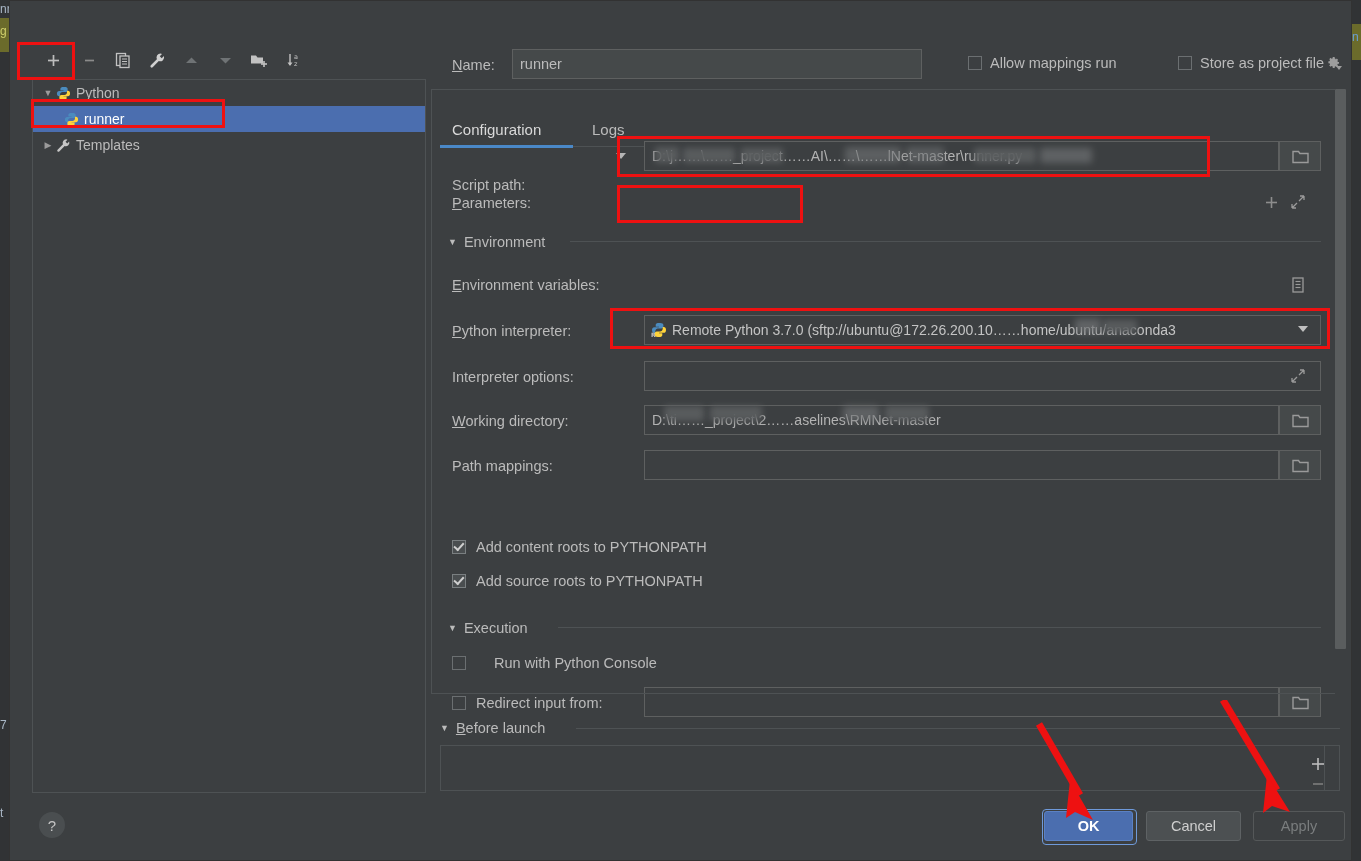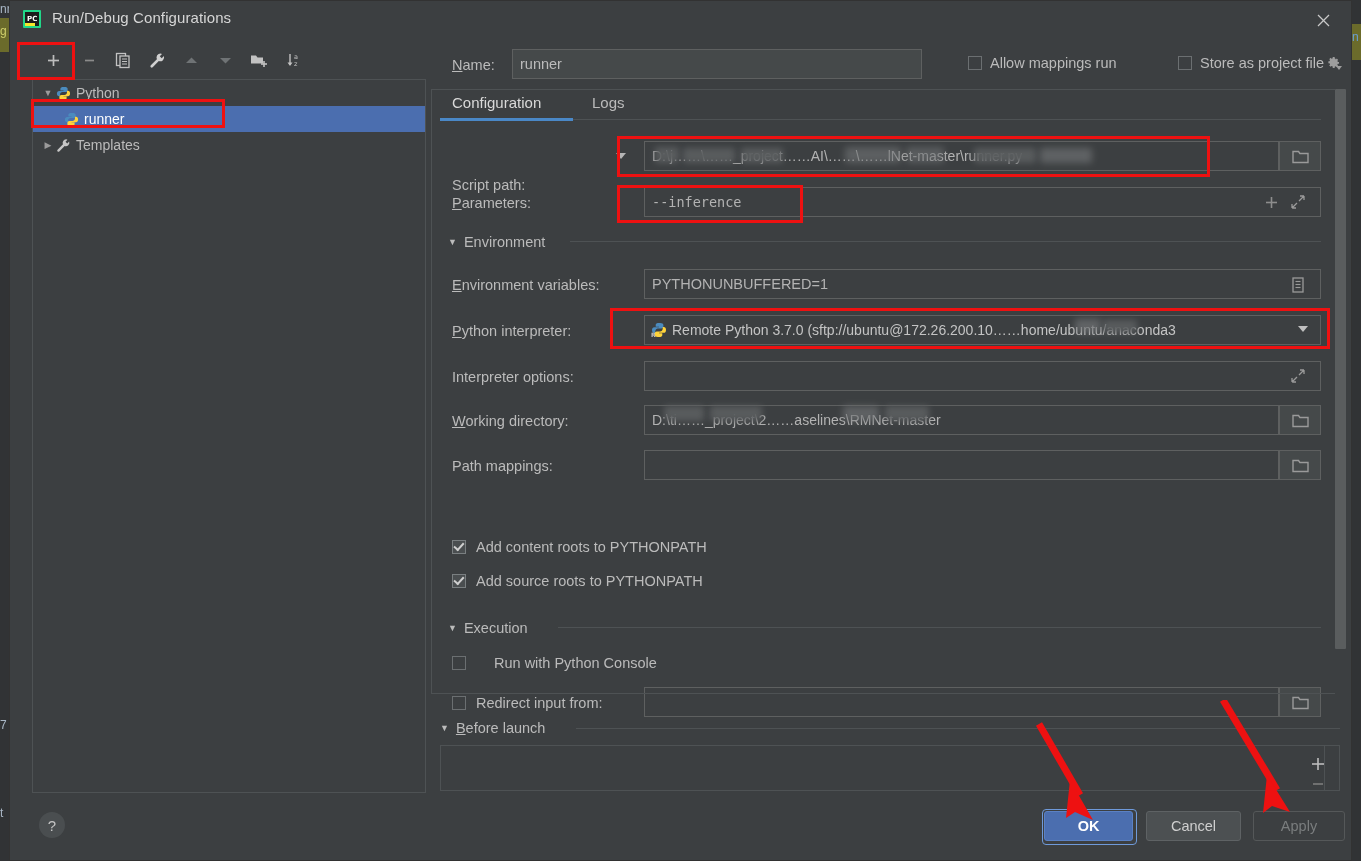--- a/index.html
+++ b/index.html
@@ -89,21 +89,21 @@
     box-sizing:border-box;display:inline-flex;align-items:center;justify-content:center;
     cursor:pointer;flex:none;
   }
   .chk.on{background:#4a4e50;border-color:#7a7f81;}
   .chk.on:after{
     content:"";width:4px;height:8px;border:solid #cfcfcf;border-width:0 2px 2px 0;
     transform:rotate(42deg) translate(-1px,-1px);
   }
 
   
-  .tabs{position:absolute;left:0;top:40px;width:905px;height:36px;}
+  .tabs{position:absolute;left:0;top:67px;width:905px;height:36px;}
   .tab{position:absolute;top:0;height:34px;display:flex;align-items:center;font-size:15px;color:#bbbbbb;cursor:pointer;}
   .tab.active{color:#d9d9d9;}
   .tab-underline{position:absolute;height:3px;background:#4a88c7;bottom:0;}
   .tabs-sep{position:absolute;left:0;bottom:1px;width:881px;height:1px;background:#4e5254;}
 
   .formarea{position:absolute;left:0;top:92px;width:881px;height:600px;}
   .flabel{position:absolute;left:12px;font-size:14.5px;color:#bbbbbb;white-space:nowrap;}
 
   .sec{position:absolute;left:8px;display:flex;align-items:center;gap:7px;}
   .sec-tri{color:#bbbbbb;font-size:9px;}
@@ -164,37 +164,20 @@
   <div class="ide-bit" style="left:0px;top:718px;width:12px;">7</div>
   <div class="ide-bit" style="left:0px;top:806px;width:14px;">t</div>
 
   <div class="ide-right"></div>
   <div class="ide-right-strip"></div>
   <div class="ide-yellow" style="left:1352px;top:24px;width:9px;height:36px;"></div>
   <div class="ide-bit" style="left:1352px;top:30px;width:10px;color:#6a9fd8;">n</div>
 
   <div class="dialog">
 
-    <div class="titlebar">
-      <div class="title-icon">
-        <svg width="20" height="20" viewBox="0 0 20 20">
-          <rect x="1" y="1" width="18" height="18" rx="1" fill="#21d789"></rect>
-          <rect x="3" y="3" width="14" height="14" fill="#1b1b1b"></rect>
-          <rect x="3" y="14" width="10" height="3" fill="#f4e62b"></rect>
-          <text x="5" y="12" font-family="DejaVu Sans" font-size="7" fill="#ffffff" font-weight="bold">PC</text>
-        </svg>
-      </div>
-      <div class="title-text">Run/Debug Configurations</div>
-      <div class="close-btn">
-        <svg width="13" height="13" viewBox="0 0 13 13">
-          <line x1="1" y1="1" x2="12" y2="12" stroke="#c9c9c9" stroke-width="1.3"></line>
-          <line x1="12" y1="1" x2="1" y2="12" stroke="#c9c9c9" stroke-width="1.3"></line>
-        </svg>
-      </div>
-    </div>
 
     <div class="lt-toolbar">
       <div class="tb-btn" style="left:6px;">
         <svg width="15" height="15" viewBox="0 0 15 15">
           <line x1="7.5" y1="2" x2="7.5" y2="13" stroke="#bdbdbd" stroke-width="1.7"></line>
           <line x1="2" y1="7.5" x2="13" y2="7.5" stroke="#bdbdbd" stroke-width="1.7"></line>
         </svg>
       </div>
       <div class="tb-btn" style="left:42px;">
         <svg width="15" height="15" viewBox="0 0 15 15">
@@ -330,23 +313,20 @@
         </div>
         <div style="position:absolute;left:839px;top:4px;width:42px;height:30px;background:#45494a;border:1px solid #5e6060;box-sizing:border-box;display:flex;align-items:center;justify-content:center;">
           <svg width="17" height="15" viewBox="0 0 17 15">
             <path d="M1 2.5h5.5l1.4 2H16v9H1z" fill="none" stroke="#9a9a9a" stroke-width="1.4"></path>
           </svg>
         </div>
 
         <div class="flabel" style="top:58px;">
           <u>P</u>arameters:
         </div>
-        <div class="tf ro" style="position:absolute;left:204px;top:50px;width:677px;height:30px;">
-          <span class="mono" style="color:#b3b3b3;">--inference</span>
-        </div>
         <div class="iconbtn" style="left:823px;top:57px;width:16px;height:16px;">
           <svg width="13" height="13" viewBox="0 0 13 13">
             <line x1="6.5" y1="1" x2="6.5" y2="12" stroke="#8d8d8d" stroke-width="1.6"></line>
             <line x1="1" y1="6.5" x2="12" y2="6.5" stroke="#8d8d8d" stroke-width="1.6"></line>
           </svg>
         </div>
         <div class="iconbtn" style="left:850px;top:57px;width:16px;height:16px;">
           <svg width="14" height="14" viewBox="0 0 14 14">
             <path d="M13 1 L8 6 M13 1 L13 5 M13 1 L9 1" stroke="#9a9a9a" stroke-width="1.3" fill="none"></path>
             <path d="M1 13 L6 8 M1 13 L1 9 M1 13 L5 13" stroke="#9a9a9a" stroke-width="1.3" fill="none"></path>
@@ -354,23 +334,20 @@
         </div>
 
         <div class="sec" style="top:97px;">
           <span class="sec-tri">▼</span>
           <span class="sec-txt">Environment</span>
         </div>
         <div class="sec-line" style="position:absolute;left:130px;top:104px;width:751px;"></div>
 
         <div class="flabel" style="top:140px;">
           <u>E</u>nvironment variables:
-        </div>
-        <div class="tf ro" style="position:absolute;left:204px;top:132px;width:677px;height:30px;">
-          <span style="color:#b3b3b3;">PYTHONUNBUFFERED=1</span>
         </div>
         <div class="iconbtn" style="left:849px;top:139px;width:18px;height:18px;">
           <svg width="14" height="16" viewBox="0 0 14 16">
             <rect x="2" y="1" width="10" height="14" fill="none" stroke="#9a9a9a" stroke-width="1.3"></rect>
             <line x1="4.5" y1="4.5" x2="9.5" y2="4.5" stroke="#9a9a9a" stroke-width="1.1"></line>
             <line x1="4.5" y1="7.5" x2="9.5" y2="7.5" stroke="#9a9a9a" stroke-width="1.1"></line>
             <line x1="4.5" y1="10.5" x2="9.5" y2="10.5" stroke="#9a9a9a" stroke-width="1.1"></line>
           </svg>
         </div>
 

